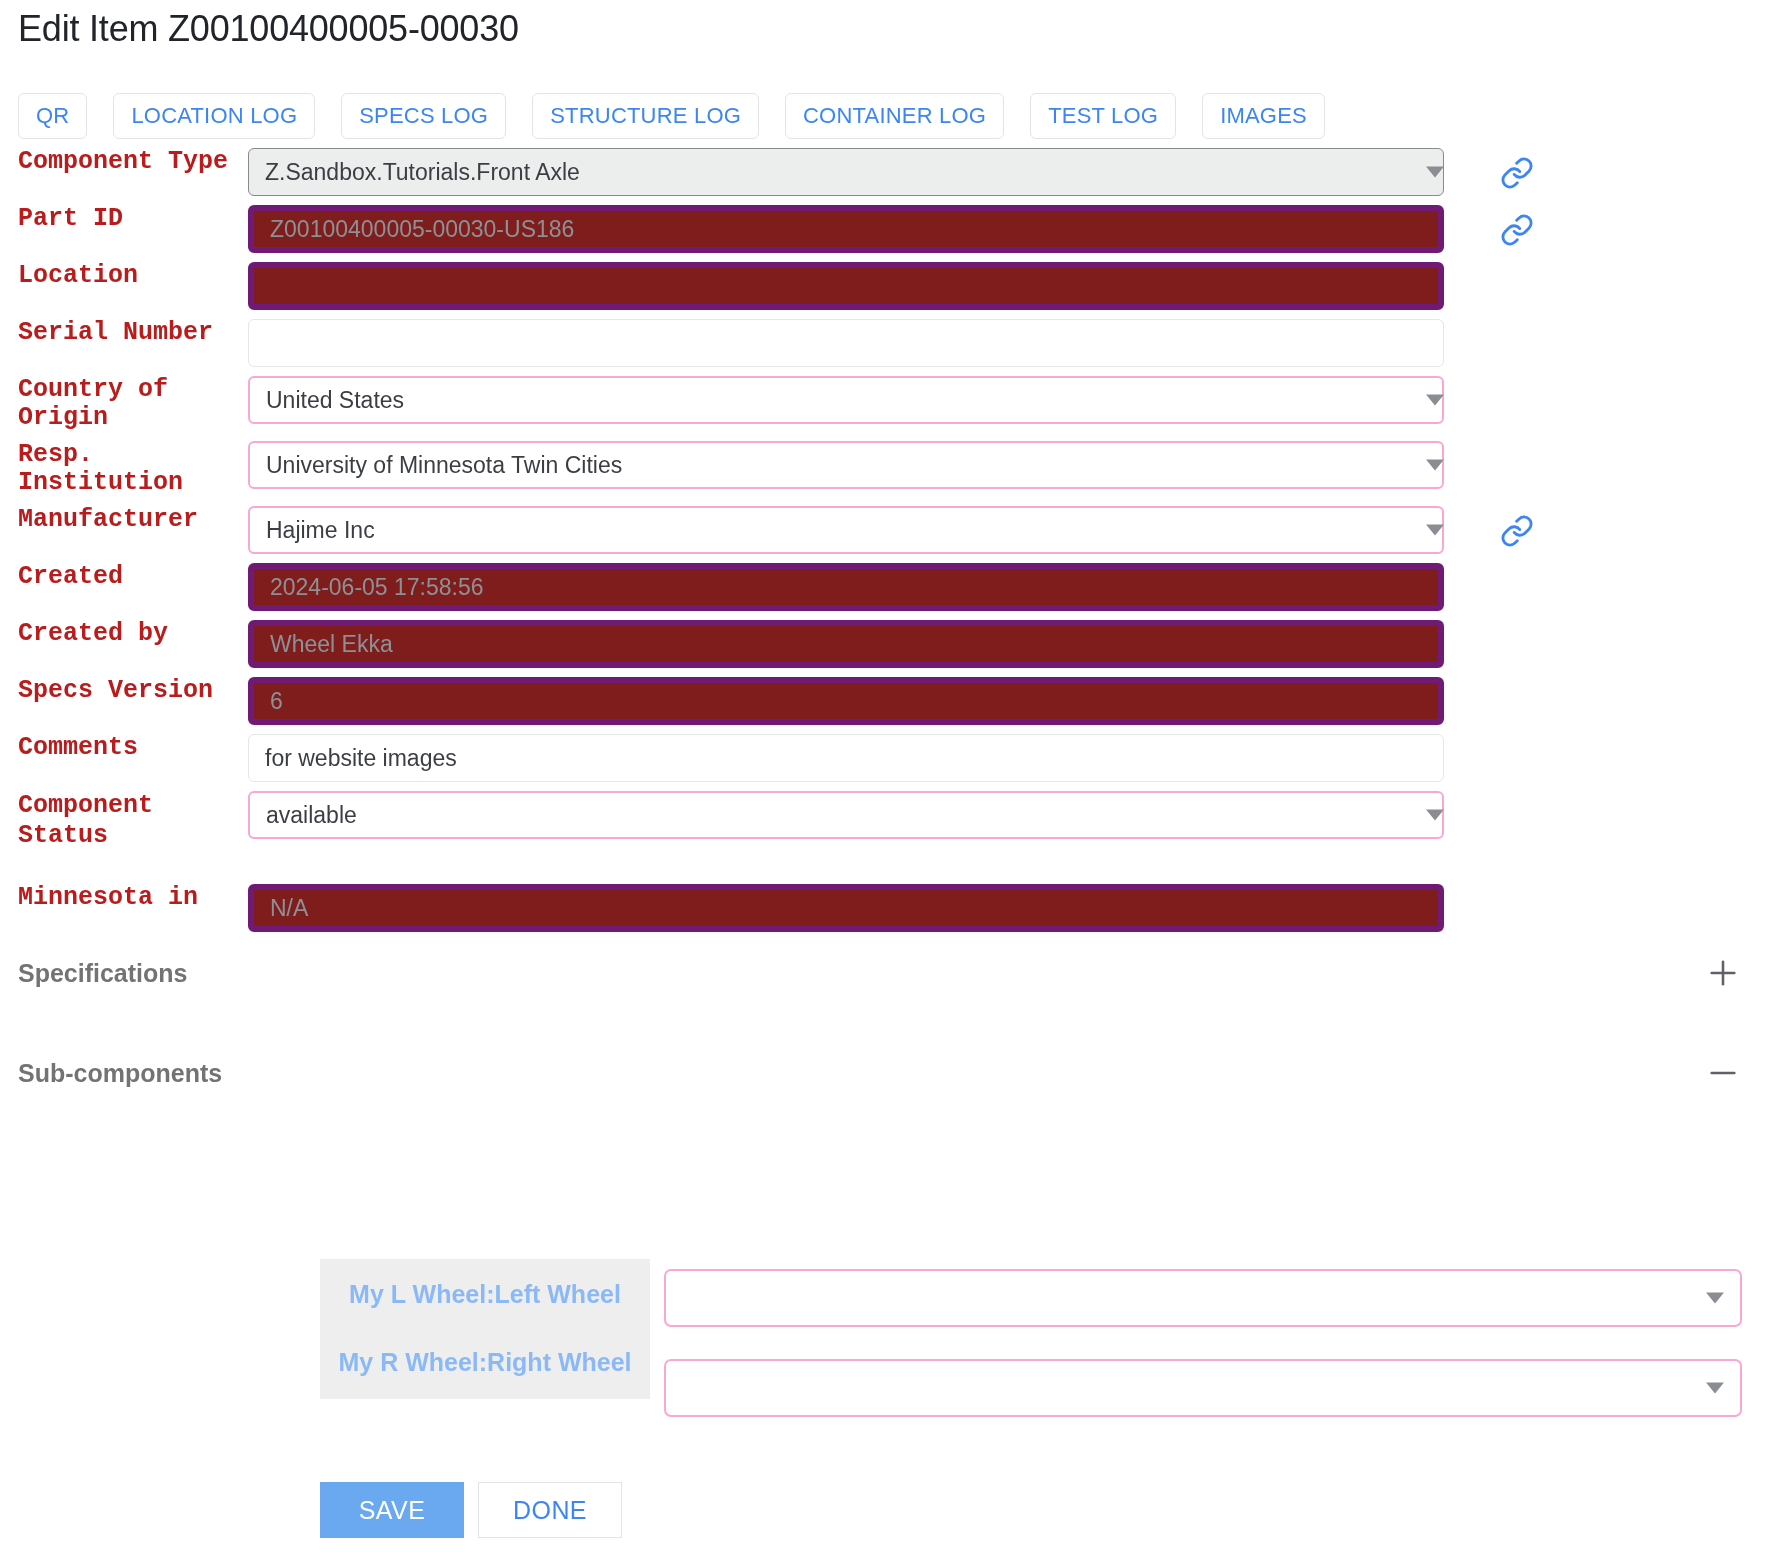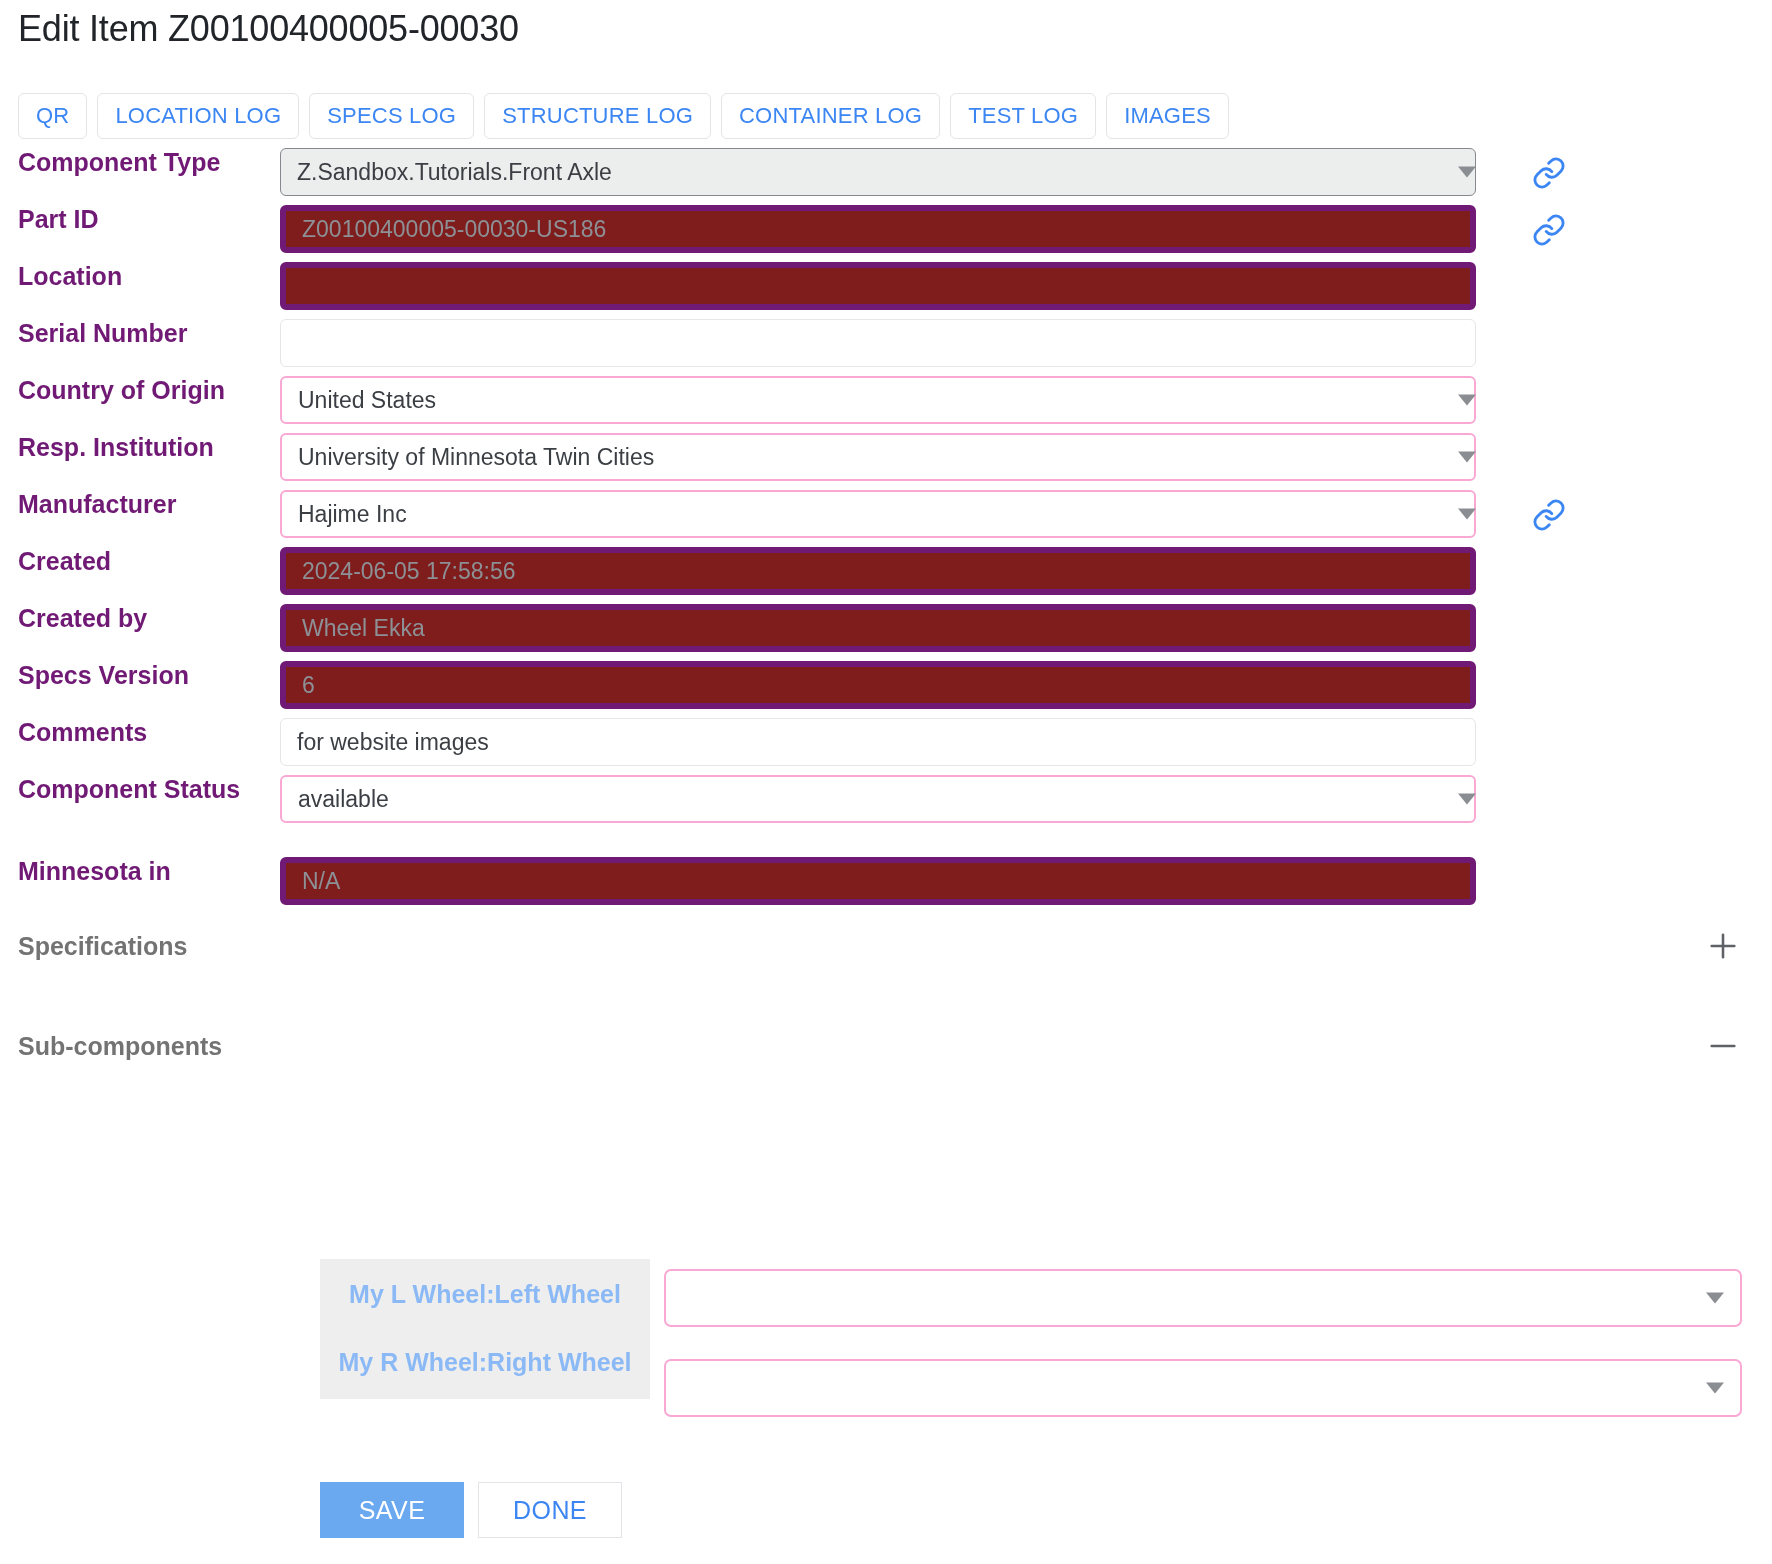--- a/index.html
+++ b/index.html
@@ -21,21 +21,21 @@
     font-weight: 400;
     letter-spacing: -0.2px;
     white-space: nowrap;
   }
 
   
   .tabbar {
     position: absolute;
     left: 18px; top: 93px;
     display: flex;
-    gap: 10px;
+    gap: 26px;
   }
   .tab-btn {
     height: 46px;
     padding: 0 17px;
     display: flex; align-items: center; justify-content: center;
     border: 1px solid #e2e4e7;
     border-radius: 6px;
     background: #ffffff;
     color: #3b86f3;
     font-size: 22px;
@@ -50,27 +50,28 @@
     left: 0; top: 148px;
     width: 1772px;
   }
   .row {
     position: relative;
     display: flex;
     align-items: flex-start;
     margin-bottom: 9px;
   }
   .lbl {
-    width: 280px;
+    width: 248px;
     padding-left: 18px;
     padding-right: 10px;
-    color: #701a75;
+    color: #b91c1c;
     font-weight: bold;
     font-size: 25px;
     line-height: 1.12;
+    font-family: Liberation Mono, monospace;
   }
   .lbl.two-line { line-height: 1.18; }
   .ctl-wrap {
     position: relative;
     width: 1214px;
   }
   .ctl {
     width: 1196px;
     height: 48px;
     border-radius: 6px;

